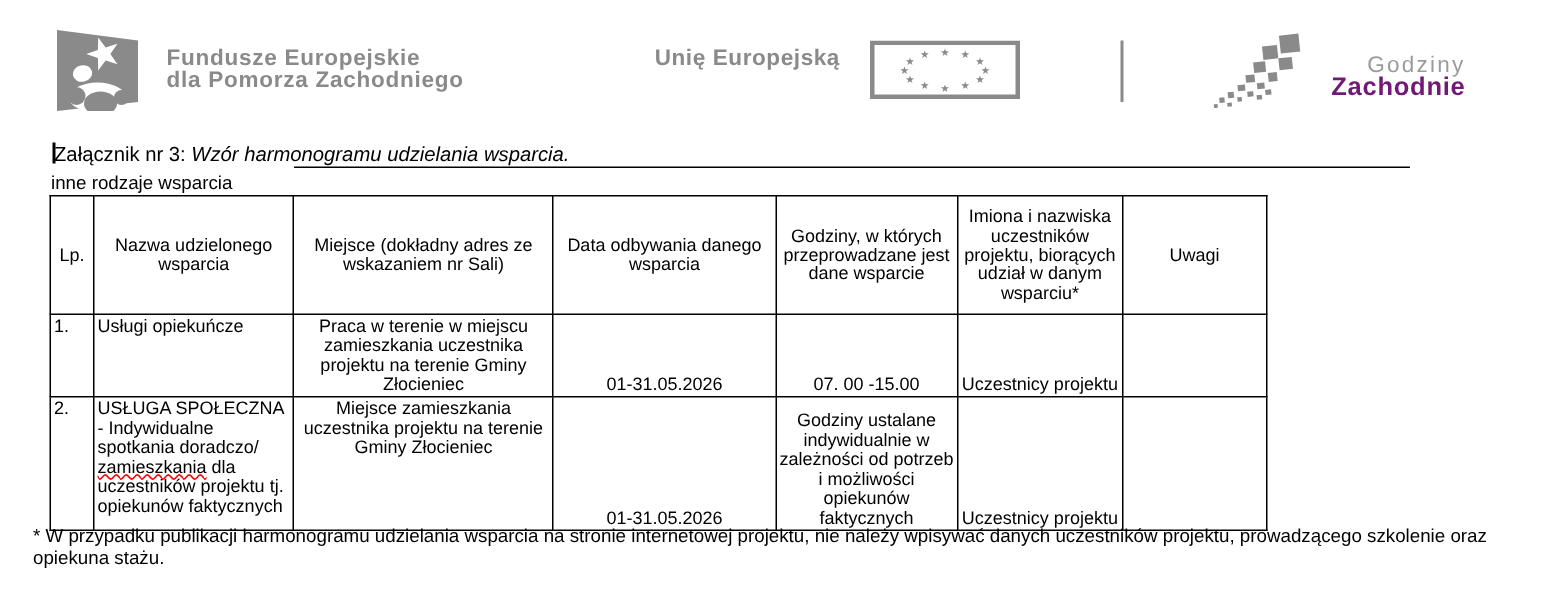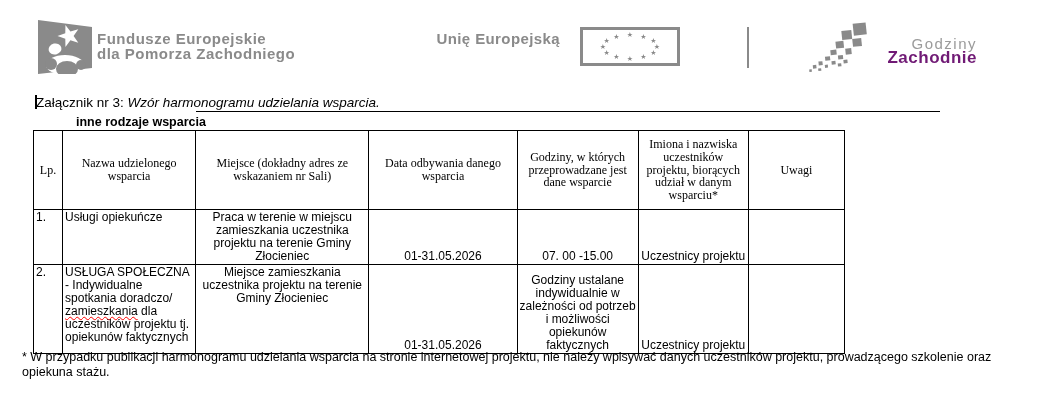--- a/index.html
+++ b/index.html
@@ -3,43 +3,43 @@
 <meta charset="utf-8">
 <style>
   html,body{margin:0;padding:0;}
   body{
     width:1042px;height:404px;position:relative;background:#ffffff;
     font-family:"Liberation Sans", sans-serif;color:#000;overflow:hidden;
   }
   
   .hdr-el{position:absolute;}
   .fe-logo{left:38px;top:20px;width:54px;height:54px;}
-  .fe-text{left:97px;top:31px;font-size:15px;font-weight:600;letter-spacing:0.5px;
+  .fe-text{left:111px;top:31px;font-size:15px;font-weight:600;letter-spacing:0.5px;
            color:#8a8a8a;line-height:15px;white-space:nowrap;}
   .eu-text{left:330px;top:31px;width:230px;text-align:right;font-size:15px;font-weight:600;
            letter-spacing:0.4px;color:#8a8a8a;line-height:15px;white-space:nowrap;}
   .eu-flag{left:580px;top:27px;width:100px;height:39px;}
   .hdr-divider{left:747px;top:27px;width:2px;height:41px;background:#8a8a8a;}
   .pz-logo{left:803px;top:22px;width:78px;height:50px;}
   .pz-text{left:845px;top:37px;width:132px;text-align:right;line-height:14px;}
   .pz-line1{font-size:15px;color:#9b9b9b;letter-spacing:1.5px;font-weight:400;}
   .pz-line2{font-size:17px;color:#701a75;letter-spacing:0.5px;font-weight:700;}
   
   .doc-title{position:absolute;left:36px;top:95px;font-size:13.5px;white-space:nowrap;}
   .doc-title .it{font-style:italic;}
   .cursor-bar{position:absolute;left:35px;top:95px;width:1.5px;height:14px;background:#000;}
   .title-underline{position:absolute;left:196px;top:111px;width:744px;height:0;
                    border-top:1.6px solid #000;}
-  .section-label{position:absolute;left:34px;top:115px;font-size:12.5px;font-weight:700;margin-left:42px;}
+  .section-label{position:absolute;left:34px;top:115px;font-size:12.5px;font-weight:400;}
   
   table.main{position:absolute;left:33px;top:130px;border-collapse:collapse;
              table-layout:fixed;width:812px;font-size:12px;line-height:1.08;}
   table.main td,table.main th{border:1px solid #000;padding:1px 2px;overflow:hidden;
                               font-weight:400;}
-  tr.r-head td{height:76px;text-align:center;vertical-align:middle;font-family:Liberation Serif, serif;}
+  tr.r-head td{height:76px;text-align:center;vertical-align:middle;}
   tr.r-1 td{height:50px;}
   tr.r-2 td{height:86px;}
   td.lp{text-align:left;vertical-align:top;padding-left:4px;}
   td.name{font-weight:700;text-align:left;vertical-align:top;}
   td.name2{font-weight:700;text-align:left;vertical-align:top;padding-left:3px;}
   td.place{text-align:center;vertical-align:top;}
   td.datec{text-align:center;vertical-align:bottom;}
   td.hours{text-align:center;vertical-align:bottom;}
   td.part{text-align:center;vertical-align:bottom;}
   td.notes{vertical-align:top;}

